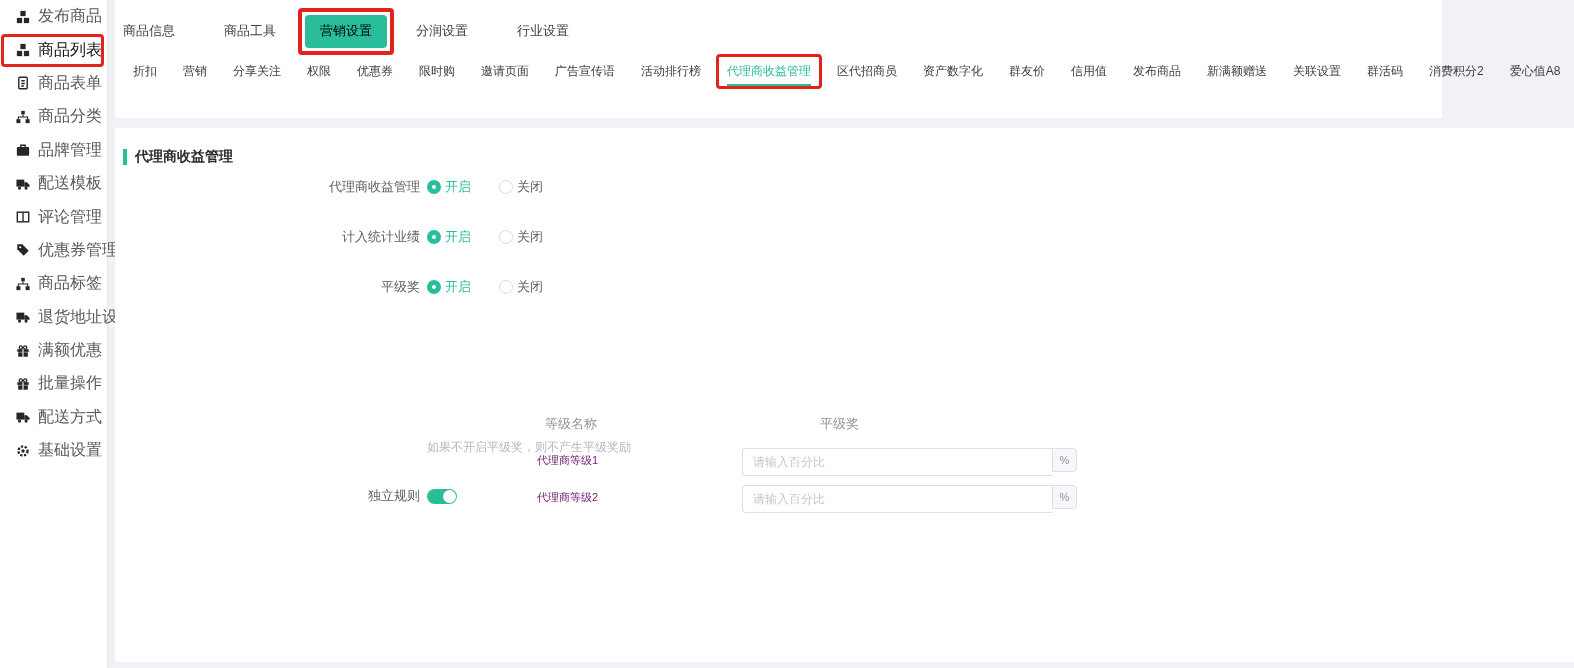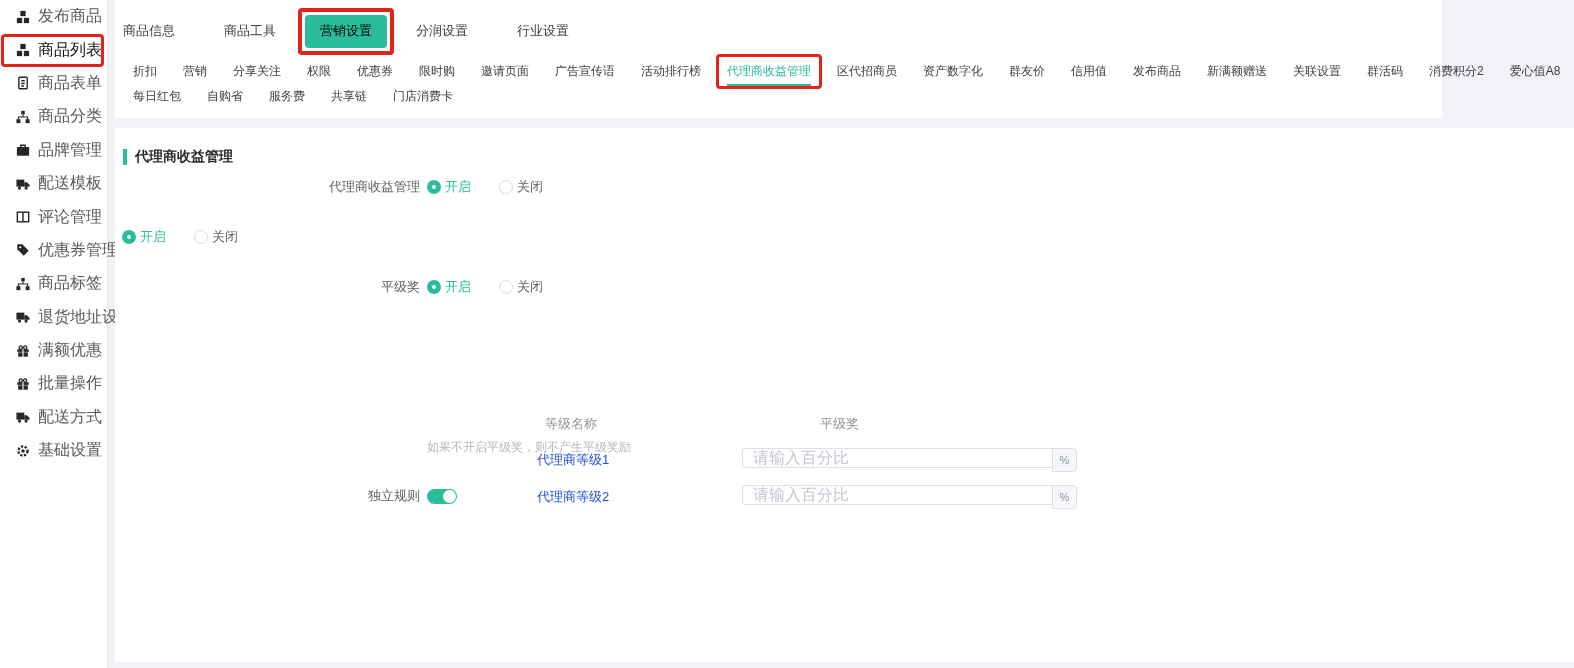--- a/index.html
+++ b/index.html
@@ -54,23 +54,23 @@
   .helper { position:absolute; left:312px; top:311px; font-size:12px; color:#b3b7be;text-align:center; }
 
   .toggle-row { position:absolute; left:0; top:360px; display:flex; align-items:center; height:16px; }
   .toggle { margin-left:7px; width:30px; height:15px; border-radius:8px; background:var(--accent); position:relative; cursor:pointer; }
   .toggle::after { content:""; position:absolute; right:1px; top:1px; width:13px; height:13px; border-radius:50%; background:#fff; }
 
   .tbl-header { position:absolute; top:287px; left:0; width:100%; font-size:13px; color:#8f939b; }
   .tbl-header .h0 { position:absolute; left:430px; }
   .tbl-header .h1 { position:absolute; left:705px; }
   .tbl-row { position:absolute; left:0; height:24px; display:flex; align-items:center; }
-  .tbl-row .name { position:absolute; left:422px; font-size:13px; color:#1d4ed8; white-space:nowrap; }
+  .tbl-row .name { position:absolute; left:422px; font-size:11px; color:#701a75; white-space:nowrap; }
   .input-group { position:absolute; left:627px; display:flex; height:24px; }
-  .pct-input { width:310px; height:20px; border:1px solid #dcdfe6; border-right:none; border-radius:4px 0 0 4px; padding:0 10px; font-size:16px; color:#606266; outline:none; font-family:inherit; }
+  .pct-input { width:310px; height:28px; border:1px solid #dcdfe6; border-right:none; border-radius:4px 0 0 4px; padding:0 10px; font-size:12px; color:#606266; outline:none; font-family:inherit; }
   .pct-input::placeholder { color:#c3c7cf; }
   .suffix { width:25px; height:24px; background:#f5f7fa; border:1px solid #dcdfe6; border-radius:0 4px 4px 0; display:flex; align-items:center; justify-content:center; font-size:11px; color:#8f939b; }
 
   .bottom-strip { position:absolute; left:109px; top:662px; width:1465px; height:6px; background:#f0f2f5; }
 </style>
 </head>
 <body>
 
 <div class="screen">
 
@@ -253,27 +253,20 @@
         <span class="tab-secondary"><span>资产数字化</span></span>
         <span class="tab-secondary"><span>群友价</span></span>
         <span class="tab-secondary"><span>信用值</span></span>
         <span class="tab-secondary"><span>发布商品</span></span>
         <span class="tab-secondary"><span>新满额赠送</span></span>
         <span class="tab-secondary"><span>关联设置</span></span>
         <span class="tab-secondary"><span>群活码</span></span>
         <span class="tab-secondary"><span>消费积分2</span></span>
         <span class="tab-secondary"><span>爱心值A8</span></span>
       </div>
-    <div class="tabs-row tertiary">
-        <span class="tab-tertiary"><span>每日红包</span></span>
-        <span class="tab-tertiary"><span>自购省</span></span>
-        <span class="tab-tertiary"><span>服务费</span></span>
-        <span class="tab-tertiary"><span>共享链</span></span>
-        <span class="tab-tertiary"><span>门店消费卡</span></span>
-      </div>
   </div>
 
   <div class="content-panel">
     <div class="section-title">
       <span class="bar"></span>
       <span>代理商收益管理</span>
     </div>
 
     <div id="form-rows">
         <div class="form-row" style="top: 49px;">
@@ -283,20 +276,21 @@
               <span class="radio sel"></span>
               <span class="radio-lbl">开启</span>
             </span>
             <span class="radio-opt">
               <span class="radio unsel"></span>
               <span class="radio-lbl">关闭</span>
             </span>
           </span>
         </div>
         <div class="form-row" style="top: 99px;">
+          <span class="form-label">计入统计业绩</span>
           <span class="radio-group">
             <span class="radio-opt sel">
               <span class="radio sel"></span>
               <span class="radio-lbl">开启</span>
             </span>
             <span class="radio-opt">
               <span class="radio unsel"></span>
               <span class="radio-lbl">关闭</span>
             </span>
           </span>

